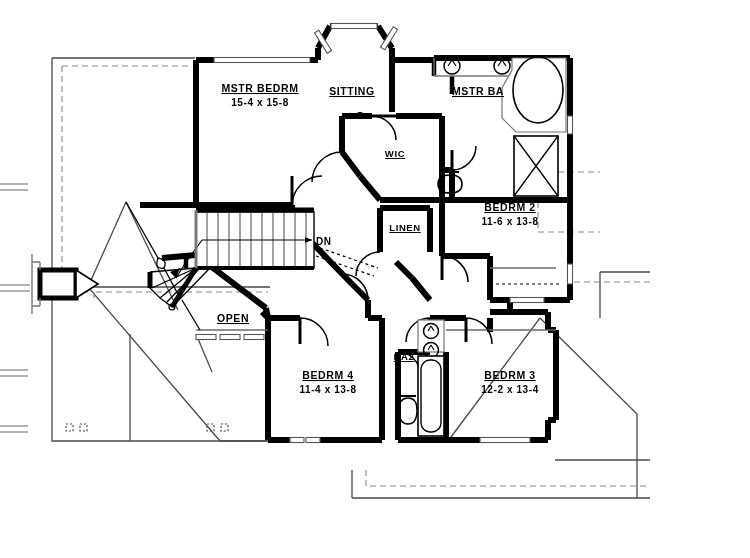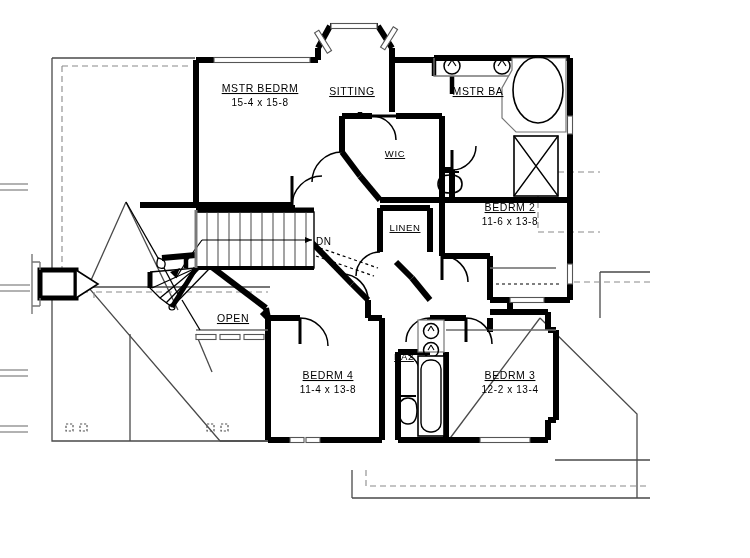--- a/index.html
+++ b/index.html
@@ -9,20 +9,21 @@
   }
   body {
     font-family: "Liberation Sans", sans-serif;
   }
   #plan-root {
     position: relative;
     width: 650px;
     height: 558px;
     background: #ffffff;
     overflow: hidden;
+    font-weight: bold;
   }
   #plan-svg {
     position: absolute;
     left: 0;
     top: 0;
     width: 750px;
     height: 558px;
   }
   .rm-label {
     font-family: "Liberation Sans", sans-serif;

